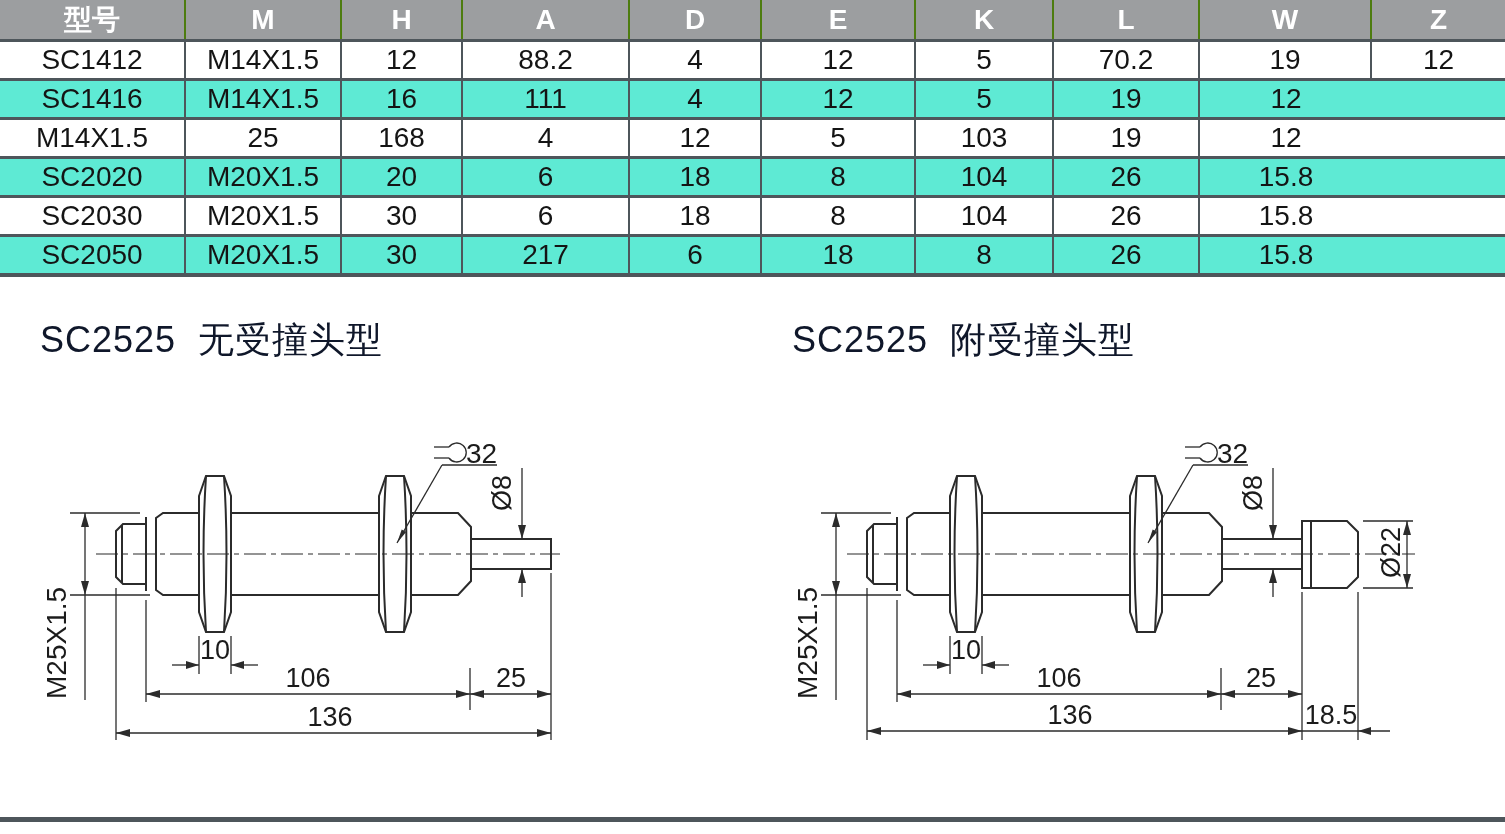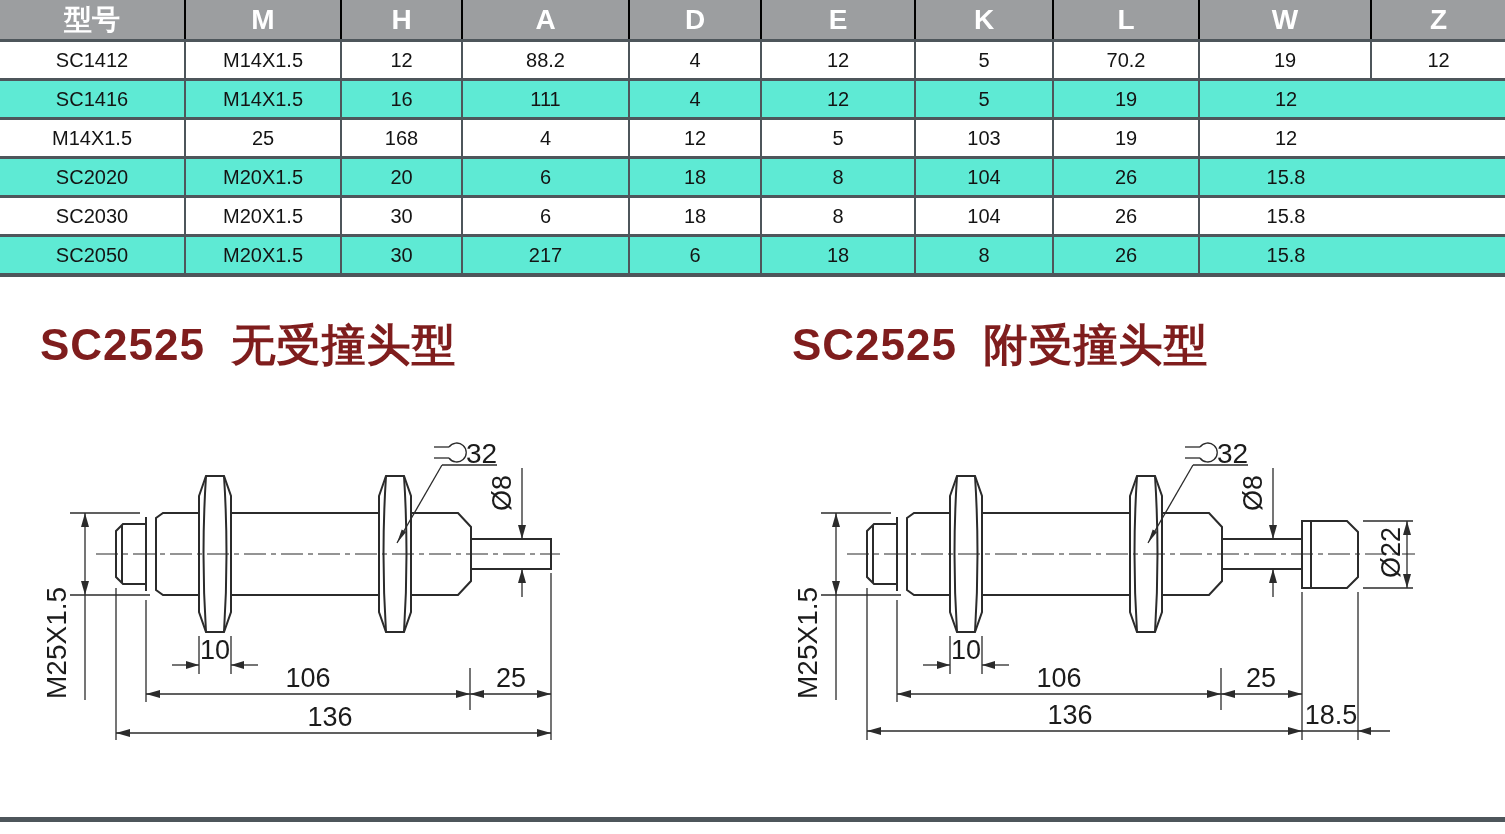--- a/index.html
+++ b/index.html
@@ -3,30 +3,30 @@
 <meta charset="utf-8">
 <style>
   html,body{margin:0;padding:0;background:#fff;}
   .page{position:relative;width:1505px;height:834px;background:#ffffff;overflow:hidden;
         font-family:"Liberation Sans","DejaVu Sans",sans-serif;}
 
   
   .spec-table{position:absolute;left:0;top:8;width:1505px;}
   .t-row{display:grid;grid-template-columns:186px 156px 121px 167px 132px 154px 138px 146px 172px 133px;}
   .t-head{background:#9c9ea0;height:39px;line-height:39px;}
-  .t-hcell{color:#ffffff;font-weight:bold;font-size:28px;text-align:center;border-right:2px solid #000000;}
+  .t-hcell{color:#ffffff;font-weight:bold;font-size:28px;text-align:center;border-right:2px solid #4d7c0f;}
   .t-hcell:last-child{border-right:none;}
   .t-body .t-row{height:36px;line-height:36px;border-top:3px solid #4e565b;background:#ffffff;}
   .t-body .t-row.alt{background:#5eead4;}
-  .t-cell{font-size:20px;color:#141414;text-align:center;border-right:2px solid #4e565b;}
+  .t-cell{font-size:28px;color:#141414;text-align:center;border-right:2px solid #4e565b;}
   .t-cell:last-child{border-right:none;}
   .t-bottom{height:0;border-top:4px solid #4e565b;}
 
   
-  .section-title{position:absolute;top:316px;font-size:44px;font-weight:bold;color:#7f1d1d;
+  .section-title{position:absolute;top:316px;font-size:36px;font-weight:normal;color:#0f172a;
                  white-space:pre;letter-spacing:1px;}
   .section-title.left{left:40px;}
   .section-title.right{left:792px;}
 
   
   svg.drawing{position:absolute;top:410px;}
   svg.drawing.left{left:30px;}
   svg.drawing.right{left:790px;}
   .part{stroke:#2b2b2b;stroke-width:2;fill:none;stroke-linejoin:miter;}
   .wfill{fill:#ffffff;}

